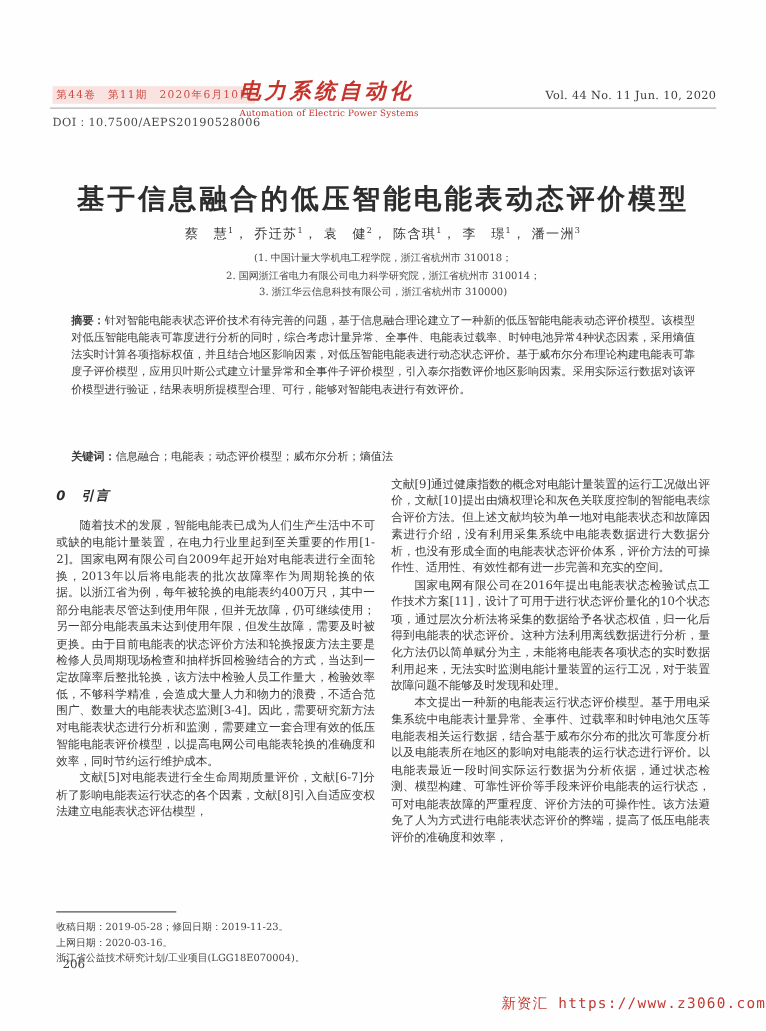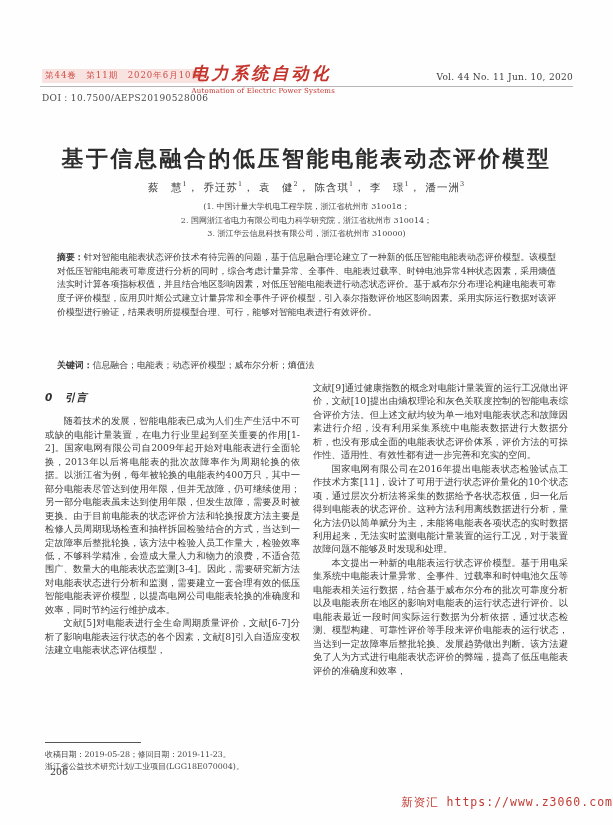--- a/index.html
+++ b/index.html
@@ -130,28 +130,29 @@
 
   <div class="columns">
 
     <div class="col">
       <div class="section-heading">0　引言</div>
       <p class="indent">随着技术的发展，智能电能表已成为人们生产生活中不可或缺的电能计量装置，在电力行业里起到至关重要的作用[1-2]。国家电网有限公司自2009年起开始对电能表进行全面轮换，2013年以后将电能表的批次故障率作为周期轮换的依据。以浙江省为例，每年被轮换的电能表约400万只，其中一部分电能表尽管达到使用年限，但并无故障，仍可继续使用；另一部分电能表虽未达到使用年限，但发生故障，需要及时被更换。由于目前电能表的状态评价方法和轮换报废方法主要是检修人员周期现场检查和抽样拆回检验结合的方式，当达到一定故障率后整批轮换，该方法中检验人员工作量大，检验效率低，不够科学精准，会造成大量人力和物力的浪费，不适合范围广、数量大的电能表状态监测[3-4]。因此，需要研究新方法对电能表状态进行分析和监测，需要建立一套合理有效的低压智能电能表评价模型，以提高电网公司电能表轮换的准确度和效率，同时节约运行维护成本。</p>
       <p class="indent">文献[5]对电能表进行全生命周期质量评价，文献[6-7]分析了影响电能表运行状态的各个因素，文献[8]引入自适应变权法建立电能表状态评估模型，</p>
       <div class="footnote">
         <div class="footnote-rule"></div>
         <div>收稿日期：2019-05-28；修回日期：2019-11-23。</div>
+        <div>上网日期：2020-03-16。</div>
         <div>浙江省公益技术研究计划/工业项目(LGG18E070004)。</div>
       </div>
     </div>
 
     <div class="col">
       <p>文献[9]通过健康指数的概念对电能计量装置的运行工况做出评价，文献[10]提出由熵权理论和灰色关联度控制的智能电表综合评价方法。但上述文献均较为单一地对电能表状态和故障因素进行介绍，没有利用采集系统中电能表数据进行大数据分析，也没有形成全面的电能表状态评价体系，评价方法的可操作性、适用性、有效性都有进一步完善和充实的空间。</p>
       <p class="indent">国家电网有限公司在2016年提出电能表状态检验试点工作技术方案[11]，设计了可用于进行状态评价量化的10个状态项，通过层次分析法将采集的数据给予各状态权值，归一化后得到电能表的状态评价。这种方法利用离线数据进行分析，量化方法仍以简单赋分为主，未能将电能表各项状态的实时数据利用起来，无法实时监测电能计量装置的运行工况，对于装置故障问题不能够及时发现和处理。</p>
-      <p class="indent">本文提出一种新的电能表运行状态评价模型。基于用电采集系统中电能表计量异常、全事件、过载率和时钟电池欠压等电能表相关运行数据，结合基于威布尔分布的批次可靠度分析以及电能表所在地区的影响对电能表的运行状态进行评价。以电能表最近一段时间实际运行数据为分析依据，通过状态检测、模型构建、可靠性评价等手段来评价电能表的运行状态，当达到一定故障率后整批轮换、发展趋势做出判断。该方法避免了人为方式进行电能表状态评价的弊端，提高了低压电能表评价的准确度和效率，</p>
+      <p class="indent">本文提出一种新的电能表运行状态评价模型。基于用电采集系统中电能表计量异常、全事件、过载率和时钟电池欠压等电能表相关运行数据，结合基于威布尔分布的批次可靠度分析以及电能表所在地区的影响对电能表的运行状态进行评价。以电能表最近一段时间实际运行数据为分析依据，通过状态检测、模型构建、可靠性评价等手段来评价电能表的运行状态，可对电能表故障的严重程度、评价方法的可操作性。该方法避免了人为方式进行电能表状态评价的弊端，提高了低压电能表评价的准确度和效率，</p>
     </div>
 
   </div>
 
   <div class="page-num">206</div>
   <div class="watermark">新资汇 https://www.z3060.com</div>
 
 </div>
 
 </body></html>

